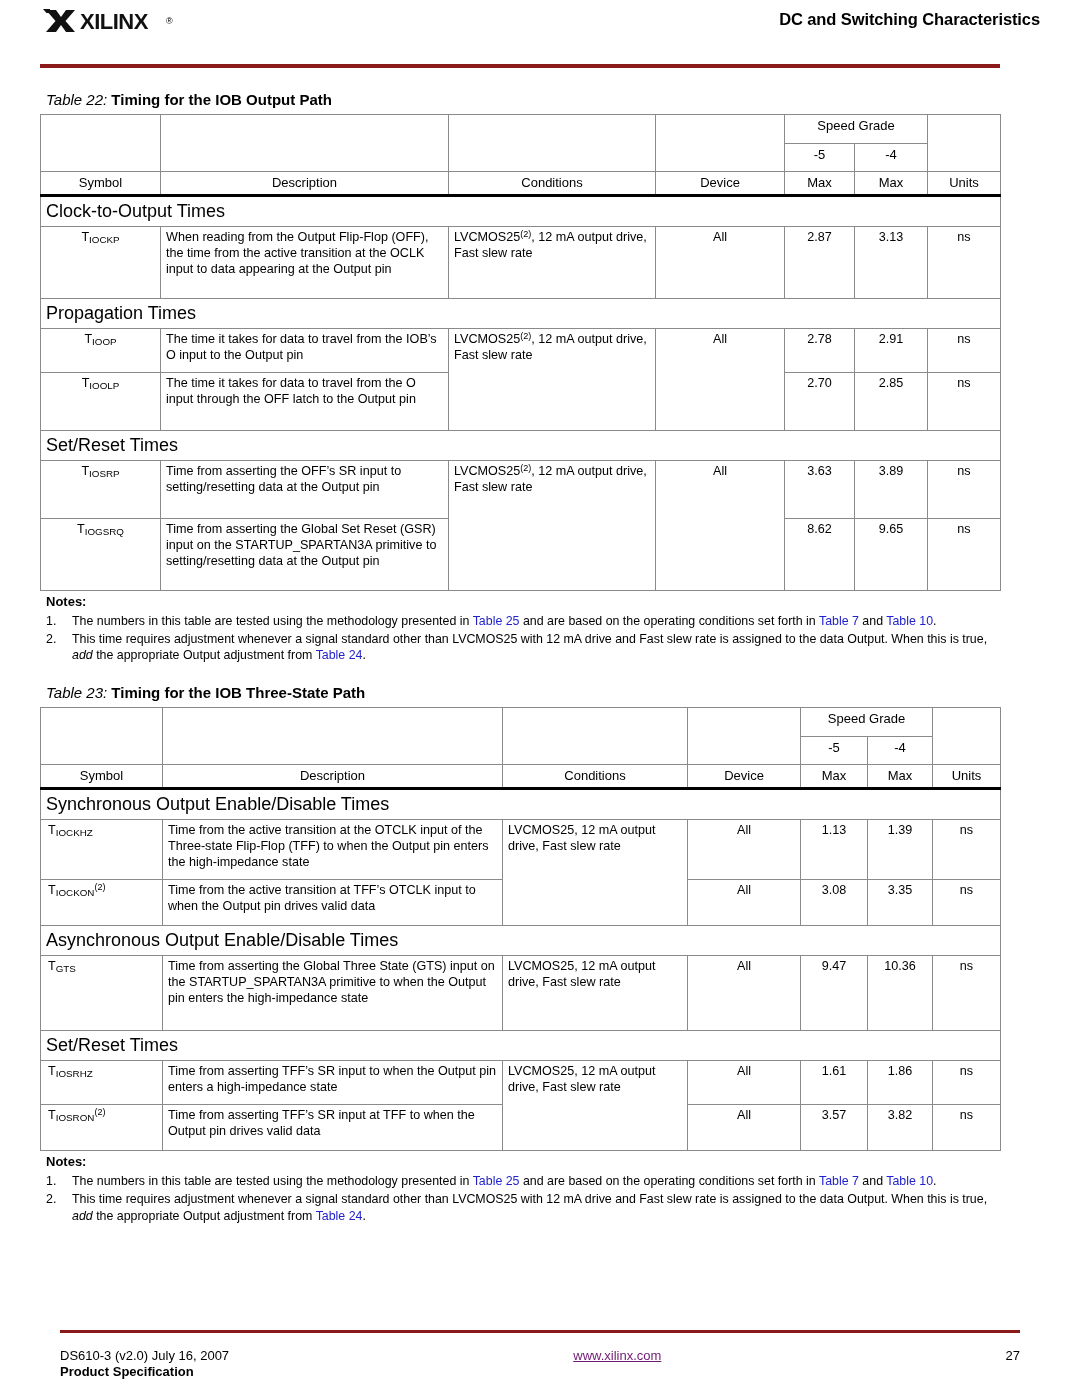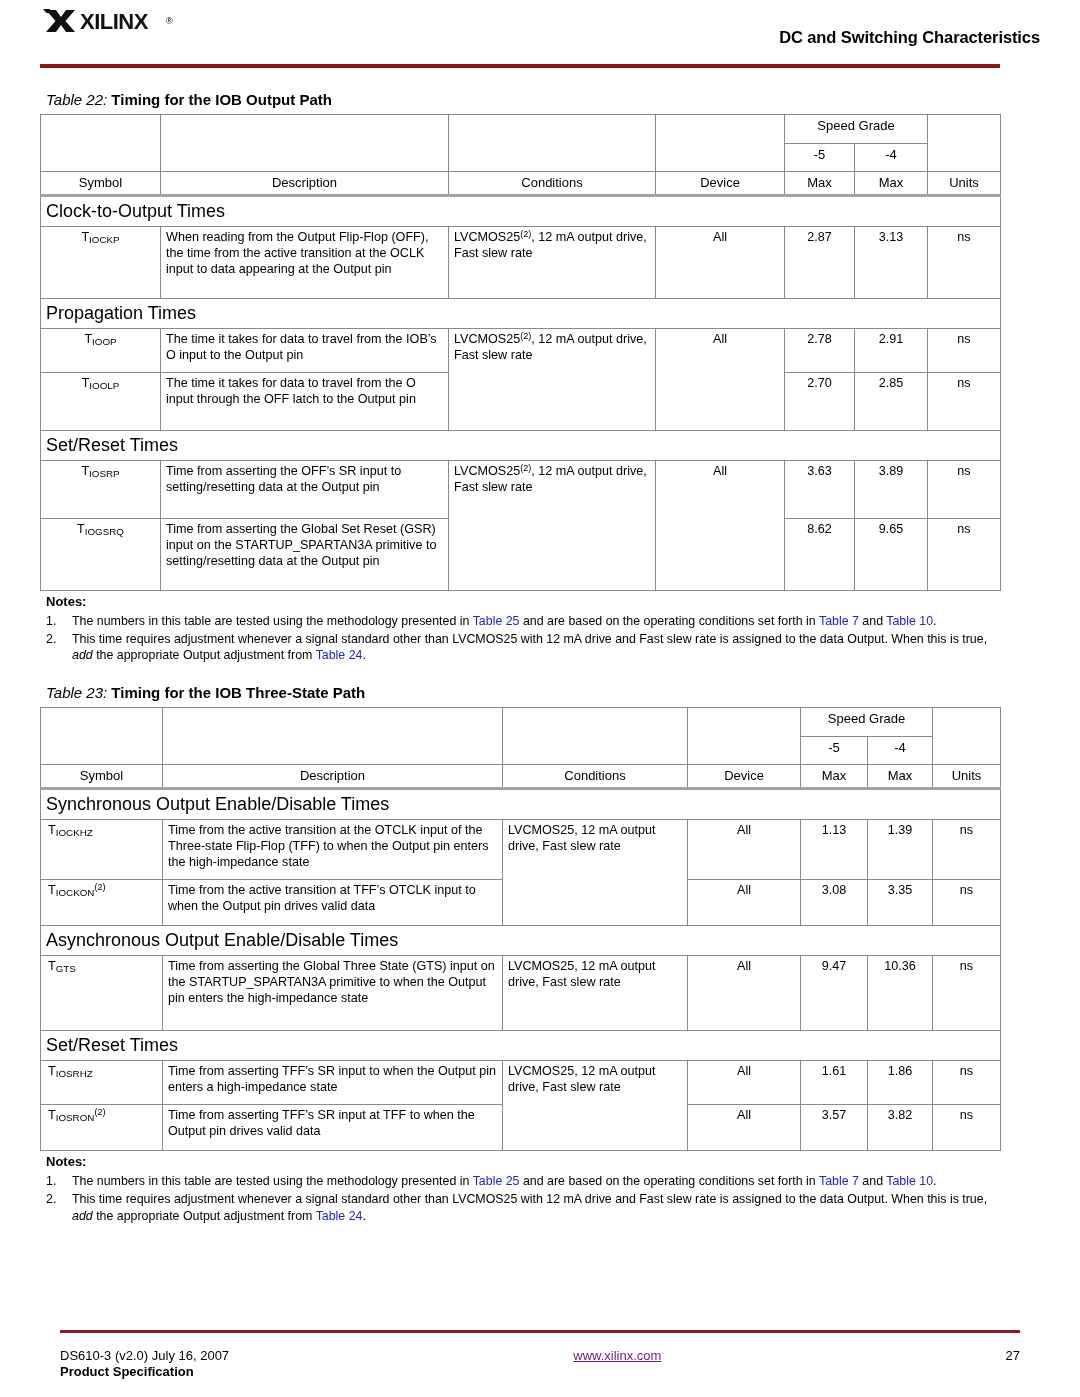--- a/index.html
+++ b/index.html
@@ -40,21 +40,21 @@
   .logo-reg {
     font-size: 9px;
     vertical-align: super;
     margin-left: 1px;
     color: #000;
   }
   .header-title {
     font-size: 16.5px;
     font-weight: bold;
     letter-spacing: -0.1px;
-    margin-top: 28px;
+    margin-top: 10px;
     white-space: nowrap;
   }
   .rule-top {
     height: 3.5px;
     background: #8b1a1a;
     margin-top: 2px;
     width: 960px;
   }
   .rule-bottom {
     height: 3.5px;
@@ -105,21 +105,21 @@
     font-size: 13px;
     height: 29px;
   }
   th.h-grade {
     text-align: center;
     vertical-align: middle;
     font-weight: bold;
     font-size: 13px;
     height: 28px;
   }
-  tr.hdr-last > th, tr.hdr-last > td { border-bottom: 3px solid #a3a3a3; }
+  tr.hdr-last > th, tr.hdr-last > td { border-bottom: 3px solid #000000; }
 
   td.section {
     font-weight: bold;
     font-size: 18px;
     padding: 5px 5px 5px 7px;
     vertical-align: middle;
   }
   td.sym {
     text-align: center;
     white-space: nowrap;

